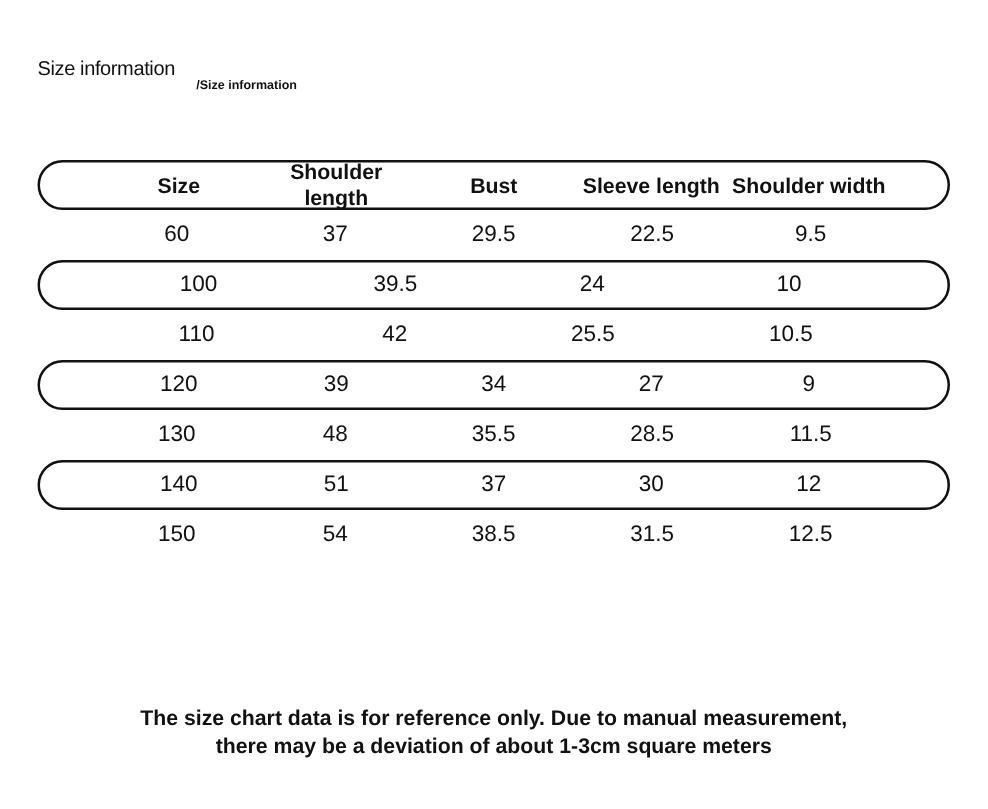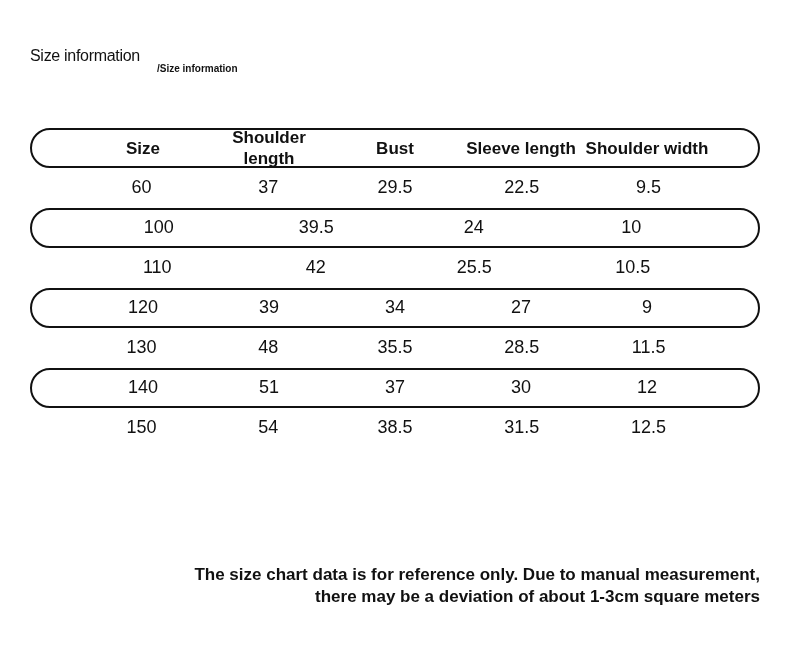--- a/index.html
+++ b/index.html
@@ -60,21 +60,21 @@
   .header-row .cell {
     font-size: 17px;
     font-weight: 700;
     line-height: 21px;
   }
   .footer-note {
     position: absolute;
     left: 30px;
     top: 564px;
     width: 730px;
-    text-align: right;
+    text-align: center;
     font-size: 17px;
     font-weight: 700;
     line-height: 22px;
   }
 </style>
 </head>
 <body>
 
 <h1 class="page-title">Size information</h1>
 <span class="page-subtitle">/Size information</span>

